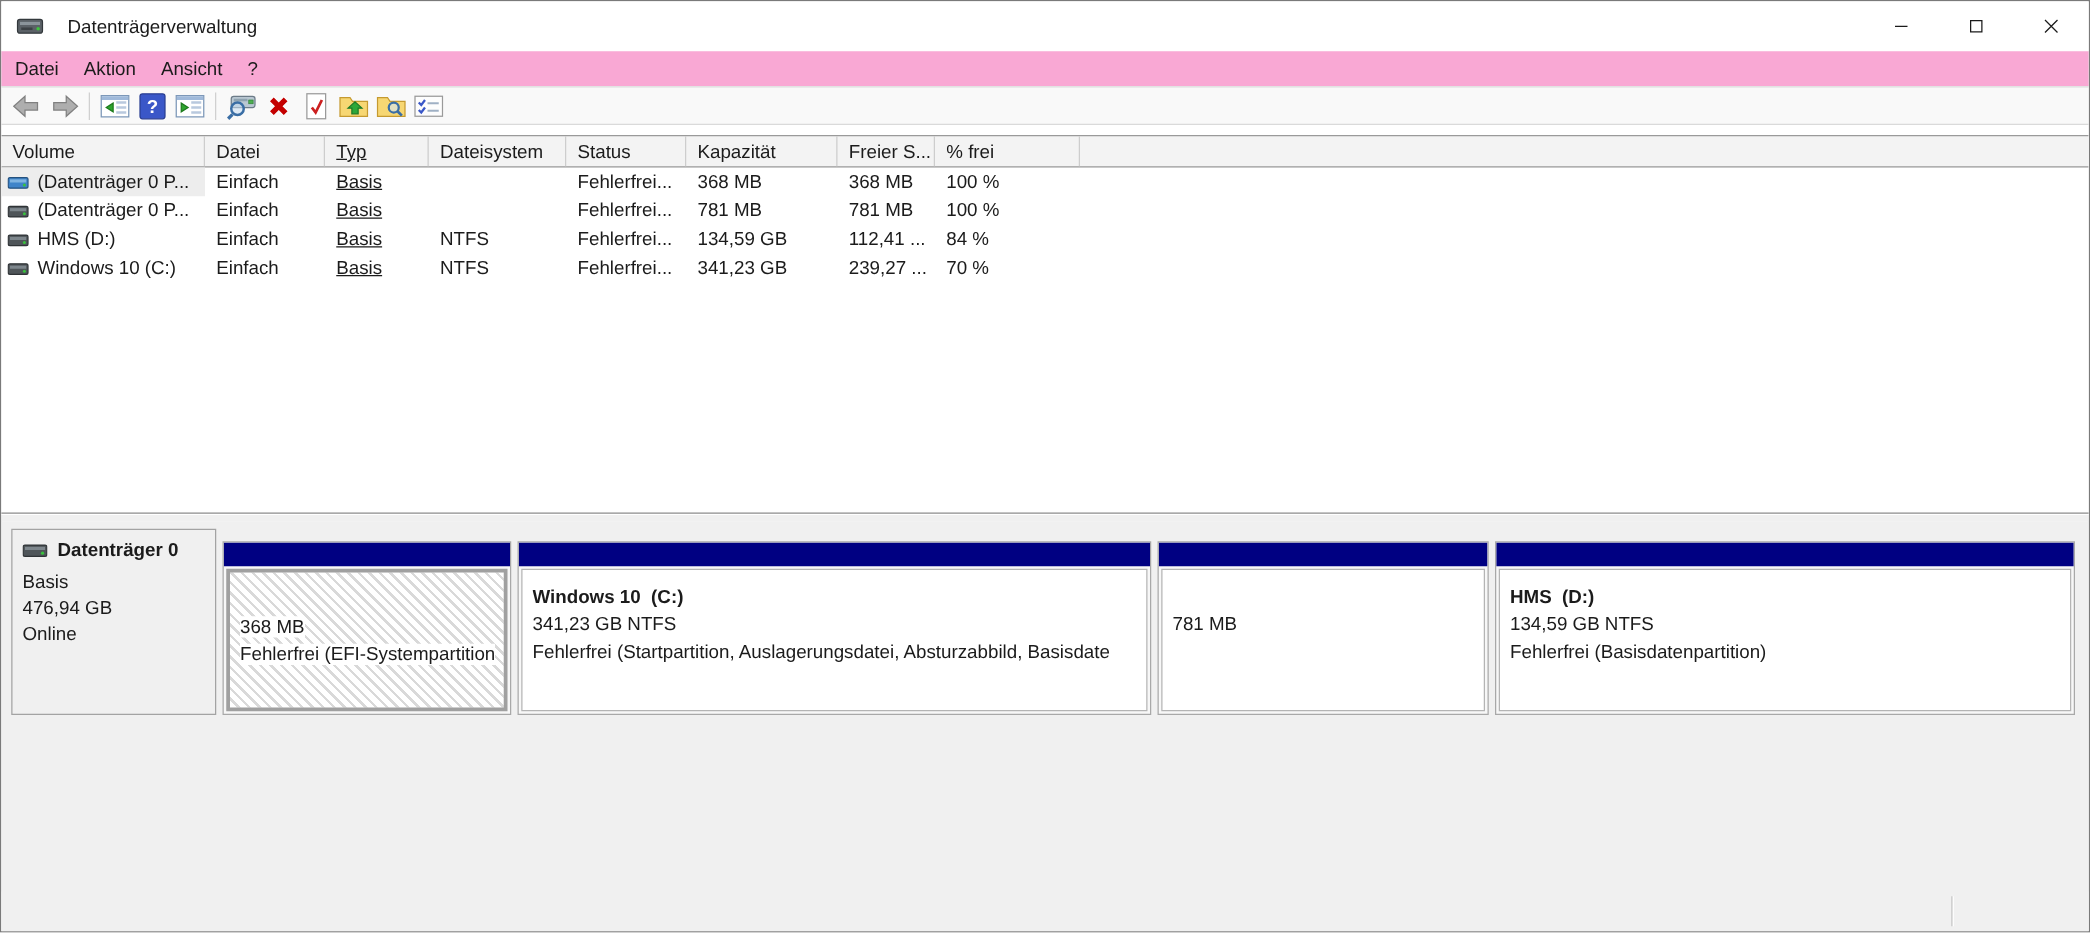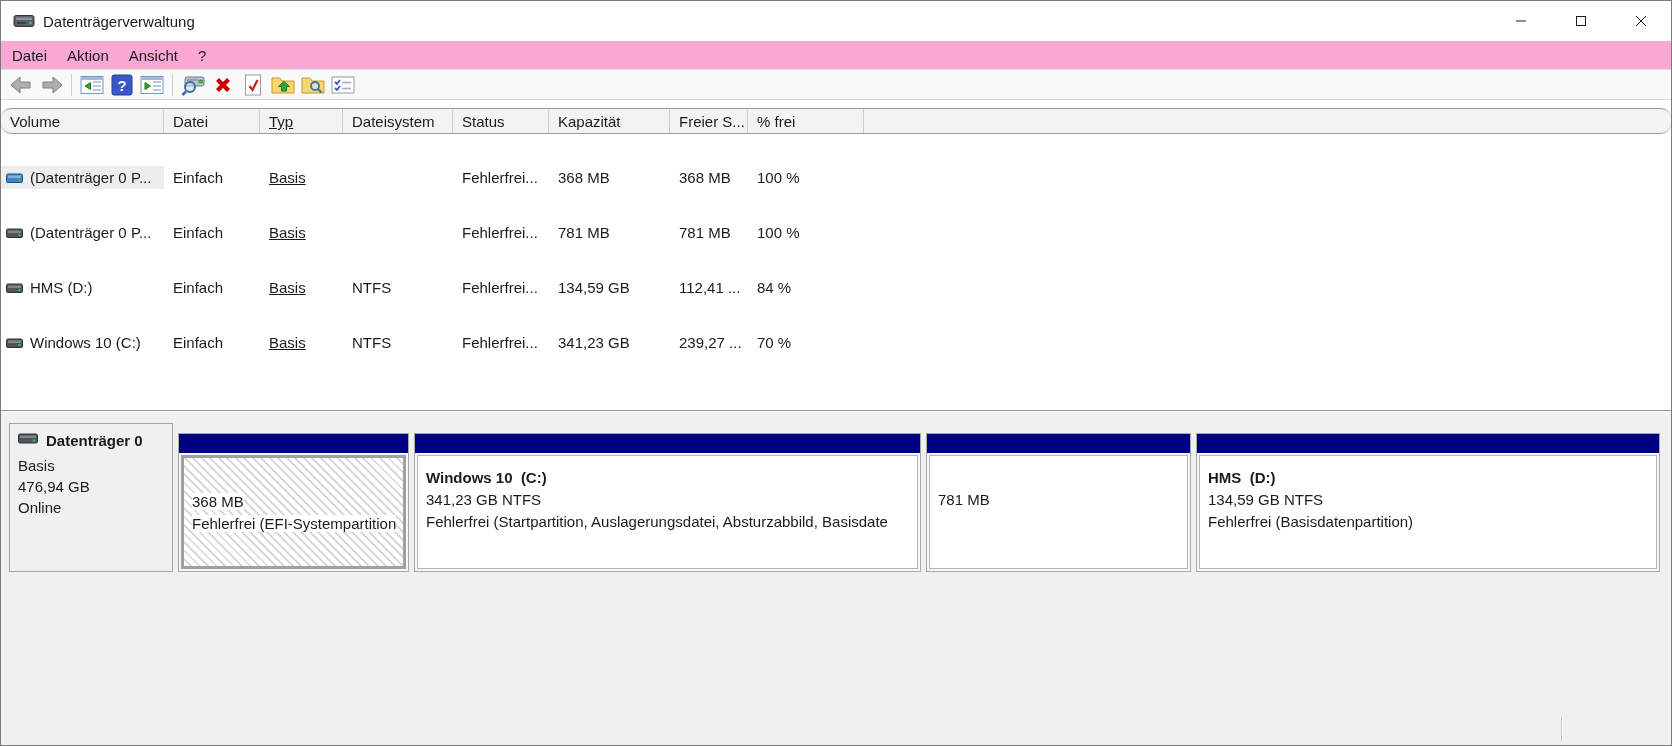--- a/index.html
+++ b/index.html
@@ -5,55 +5,55 @@
   * { margin:0; padding:0; box-sizing:border-box; }
   html,body { background:#e8e8e8; }
   body { font-family:"Liberation Sans","DejaVu Sans",sans-serif; font-size:15px; color:#1b1b1b; }
 
   .window { width:1672px; height:746px; background:#ffffff; border:1px solid #7a7a7a;
             display:flex; flex-direction:column; overflow:hidden; }
 
   
   .titlebar { height:40px; display:flex; align-items:center; background:#ffffff; flex:0 0 auto; }
   .app-icon { margin-left:12px; display:inline-flex; }
-  .title { margin-left:8px; font-size:15px; }
+  .title { margin-left:19px; font-size:15px; }
   .win-controls { margin-left:auto; display:flex; height:100%; }
   .win-btn { width:60px; height:100%; display:flex; align-items:center; justify-content:center; cursor:default; }
 
   
   .menubar { height:28px; display:flex; align-items:center; padding-left:1px; background:#f9a8d4; flex:0 0 auto; }
   .menu-item { padding:3px 10px; }
 
   
   .toolbar { height:31px; background:#f9f9f9; border-top:1px solid #dcdcdc; border-bottom:1px solid #dadada;
              display:flex; align-items:center; padding-left:5px; flex:0 0 auto; }
   .tb-btn { width:30px; height:27px; display:flex; align-items:center; justify-content:center; }
   .tb-sep { width:1px; height:22px; background:#d0d0d0; margin:0 5px; }
 
   
   .listview { height:310px; background:#ffffff; padding-top:8px; flex:0 0 auto; overflow:hidden; }
-  .lv-header { height:26px; display:flex; background:#f3f3f3; border-top:1px solid #9a9a9a; border-bottom:1px solid #9a9a9a;border-radius:10px; }
+  .lv-header { height:26px; display:flex; background:#f3f3f3; border-top:1px solid #9a9a9a; border-bottom:1px solid #9a9a9a; }
   .lv-hcell { border-right:1px solid #cdcdcd; padding:4px 0 0 9px; overflow:hidden; white-space:nowrap; flex:0 0 auto; }
   .lv-hfill { flex:1 1 auto; border-right:none; }
-  .lv-row { height:23px; display:flex; align-items:flex-start;margin-top:32px; }
+  .lv-row { height:23px; display:flex; align-items:flex-start; }
   .lv-cell { padding-left:9px; overflow:hidden; white-space:nowrap; flex:0 0 auto; height:23px; display:flex; align-items:center; }
   .lv-cell.vol { padding-left:5px; }
   .lv-row.selected .lv-cell.vol { background:#ededed; }
   .row-icon { margin-right:7px; display:inline-flex; flex:0 0 auto; }
   .c0{width:163px;} .c1{width:96px;} .c2{width:83px;text-decoration:underline;} .c3{width:110px;}
   .c4{width:96px;} .c5{width:121px;} .c6{width:78px;} .c7{width:116px;}
 
   
   .splitter { height:7px; background:#f0f0f0; border-top:1px solid #919191; box-shadow:inset 0 1px 0 #ffffff; flex:0 0 auto; }
 
   
   .bottom-pane { flex:1 1 auto; background:#f0f0f0; display:flex; flex-direction:column; overflow:hidden; }
   .disk-row { margin:6px 8px 0 8px; height:149px; display:flex; flex:0 0 auto; }
   .disk-info { width:164px; height:149px; border:1px solid #a3a3a3; background:#f0f0f0; padding:8px 8px 0 8px; flex:0 0 auto; }
-  .disk-info .dname { display:flex; gap:8px; font-weight:bold; margin-bottom:6px; }
+  .disk-info .dname { display:flex; align-items:center; gap:8px; font-weight:bold; margin-bottom:6px; }
   .disk-info .dline { line-height:21px; }
 
   .partitions { margin-left:5px; padding-top:10px; display:flex; flex:0 0 auto; }
   .partition { height:139px; border:1px solid #a8a8a8; background:#f7f7f7; margin-right:5px; display:flex; flex-direction:column; flex:0 0 auto; overflow:hidden; }
   .pbar { height:19px; background:#000082; flex:0 0 auto; }
   .pbody { margin:2px; border:1px solid #b4b4b4; background:#ffffff; flex:1 1 auto; padding:12px 0 0 8px; overflow:hidden; }
   .partition.selected .pbody { border:3px solid #a0a0a0;
       background:repeating-linear-gradient(45deg,#ffffff 0 4px,#d9d9d9 4px 6px); }
   .pline { height:22px; line-height:20px; white-space:pre; overflow:hidden; }
   .pname { font-weight:bold; }

